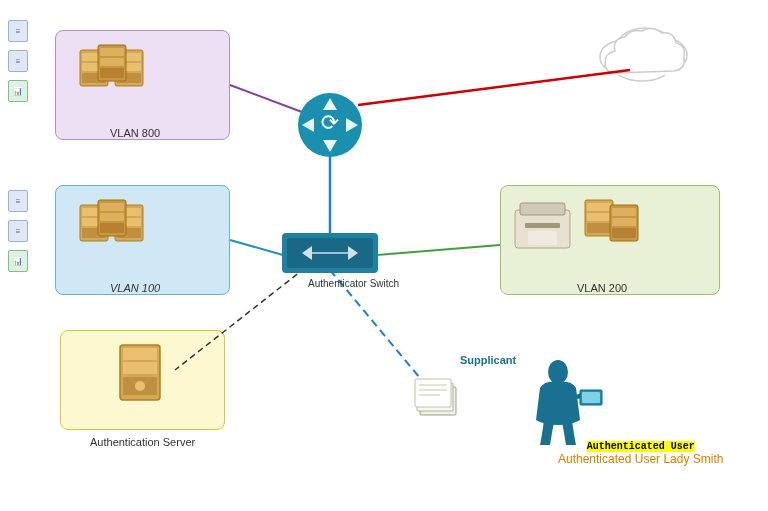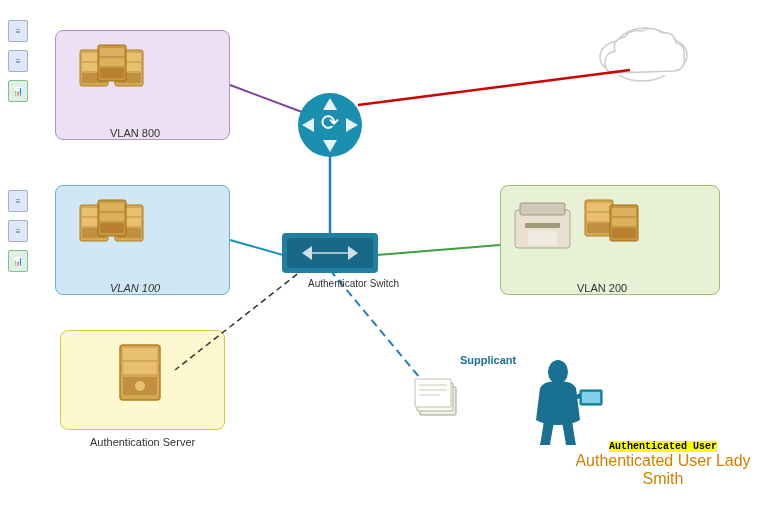--- a/index.html
+++ b/index.html
@@ -191,17 +191,17 @@
     </g>
 
   </svg>
 
   <div class="label" style="left:282px;top:278px;font-size:10px;color:#333;margin-left:26px;">Authenticator Switch</div>
 
   <div class="label" style="left:460px;top:354px;font-size:11px;color:#1a7090;font-weight:bold;">Supplicant</div>
 
   <div style="position:absolute;left:558px;top:440px;font-size:10px;text-align:center;">
     <span style="background:#ffff00;font-weight:bold;font-size:10px;font-family:Liberation Mono, monospace;">Authenticated User</span><br>
-    <span style="color:#d08000;font-size:16px;">Authenticated User
+    <span style="color:#d08000;font-size:12px;">Authenticated User
 Lady Smith</span>
   </div>
 
 </div>
 
 </body></html>

